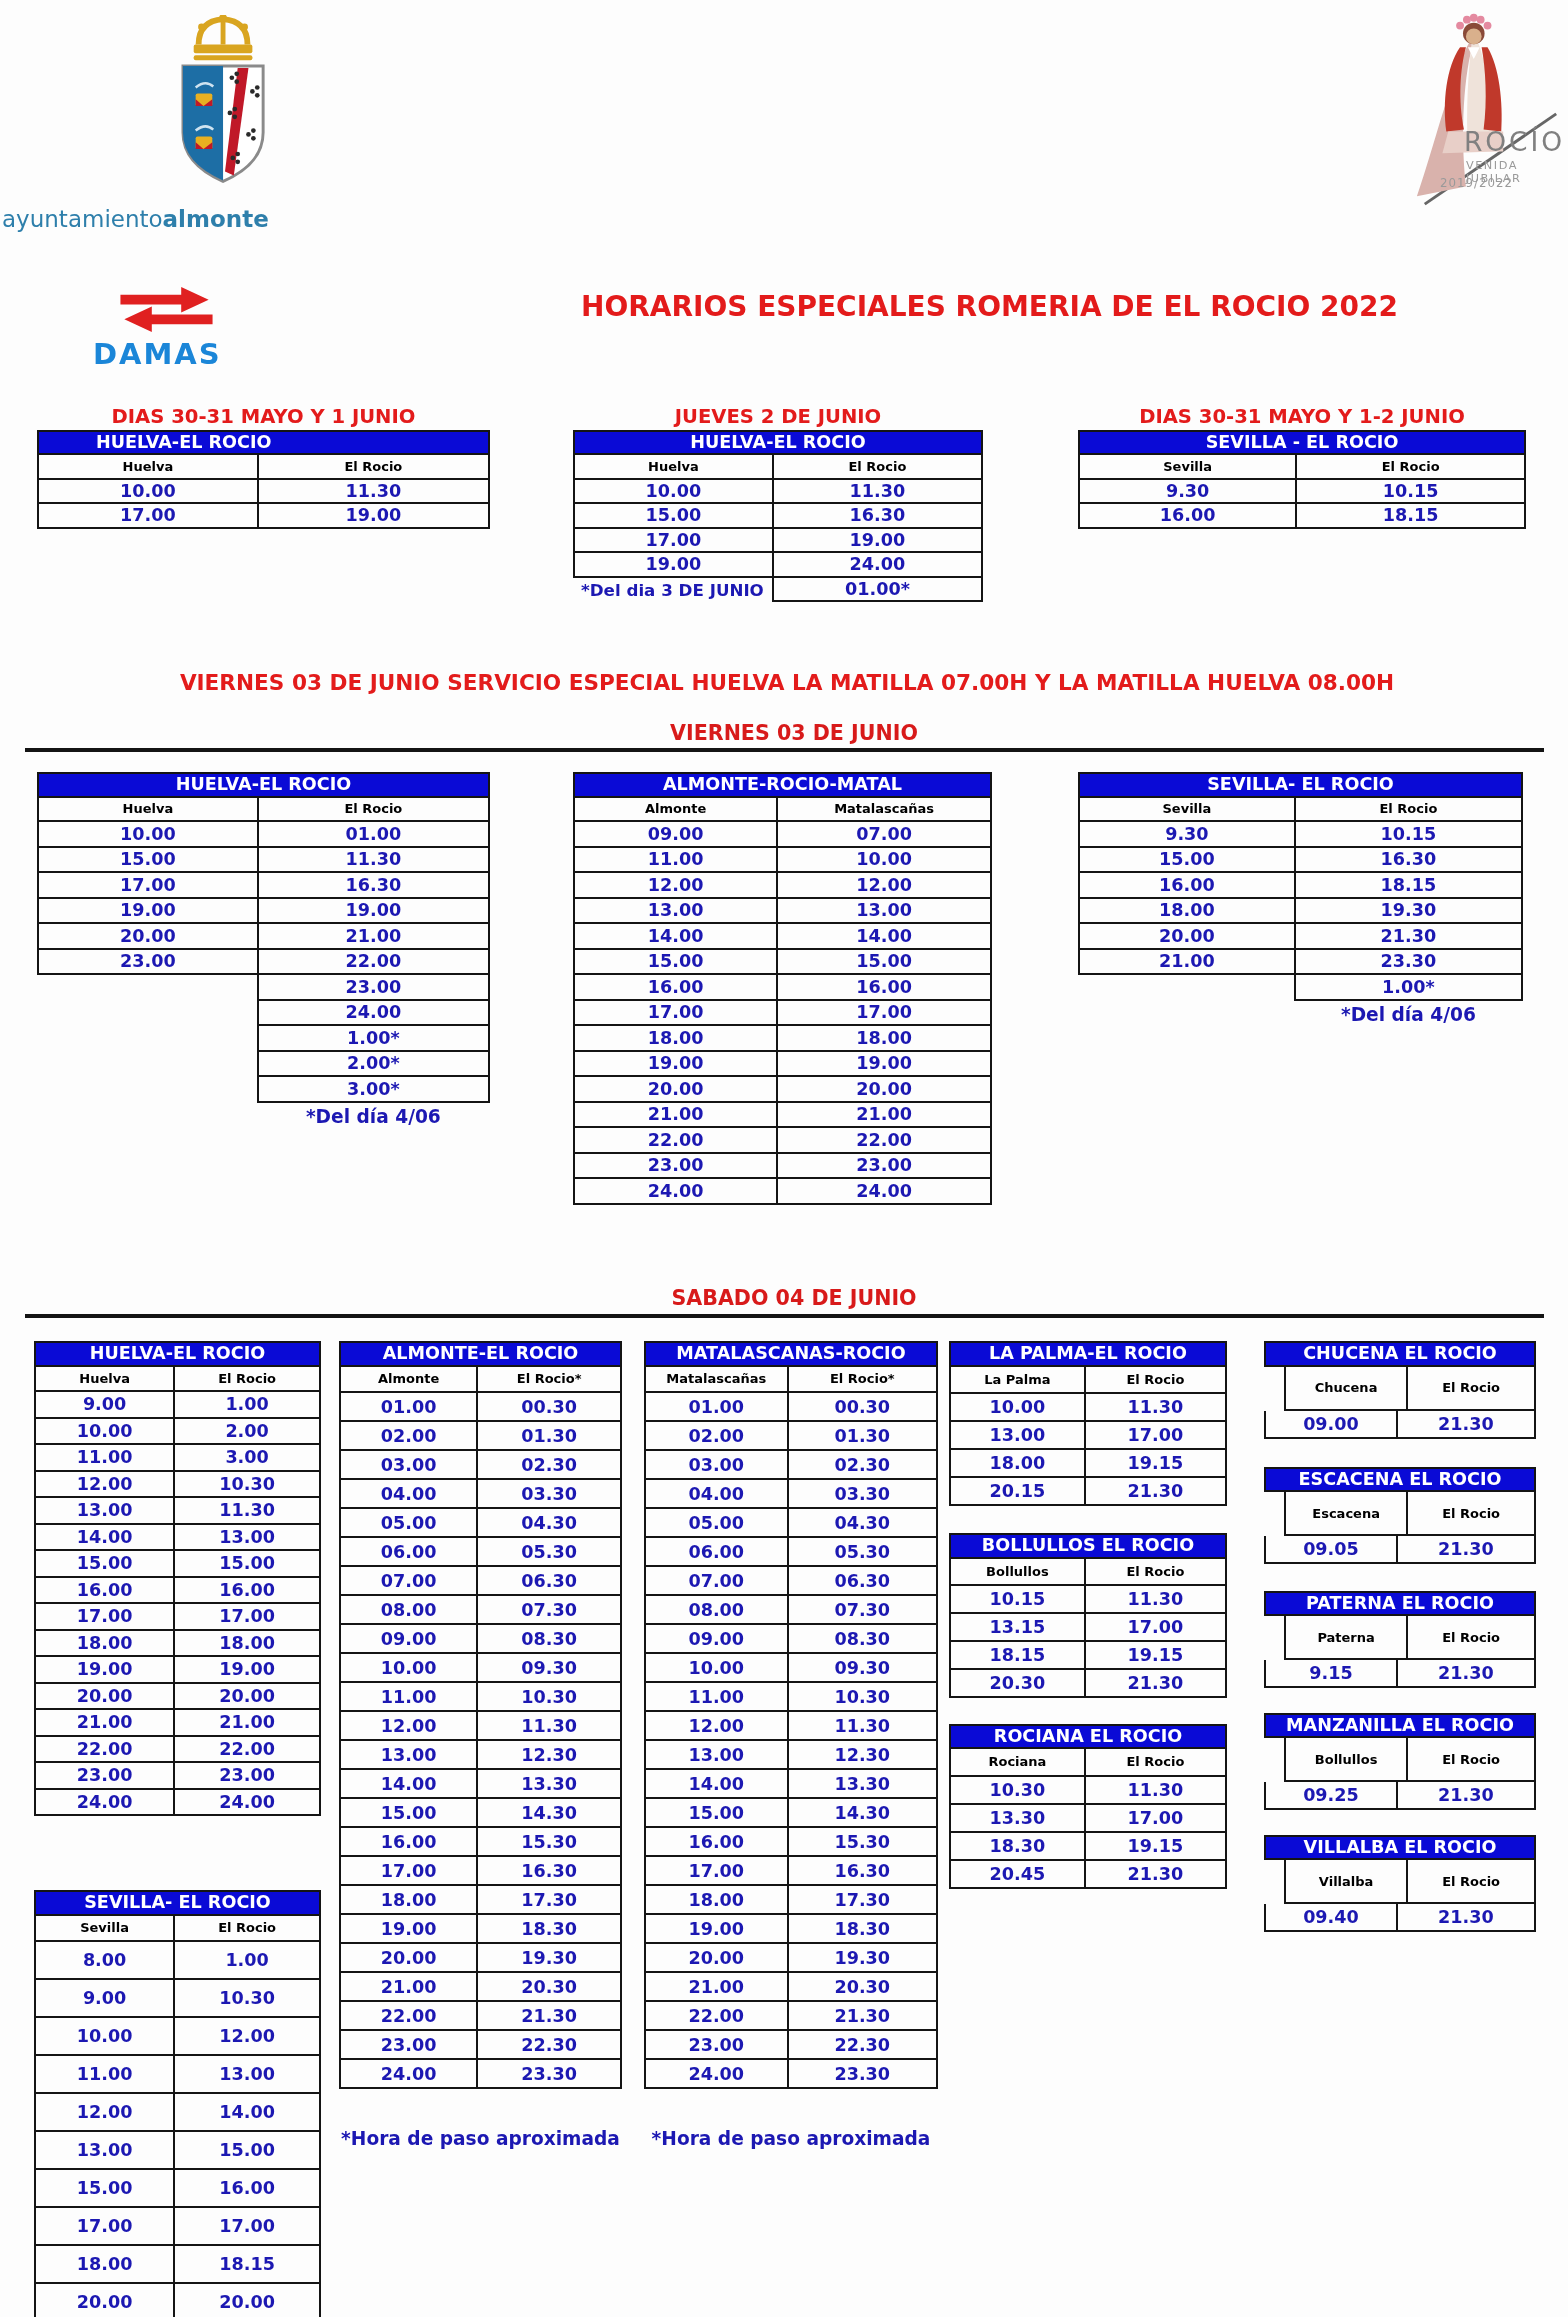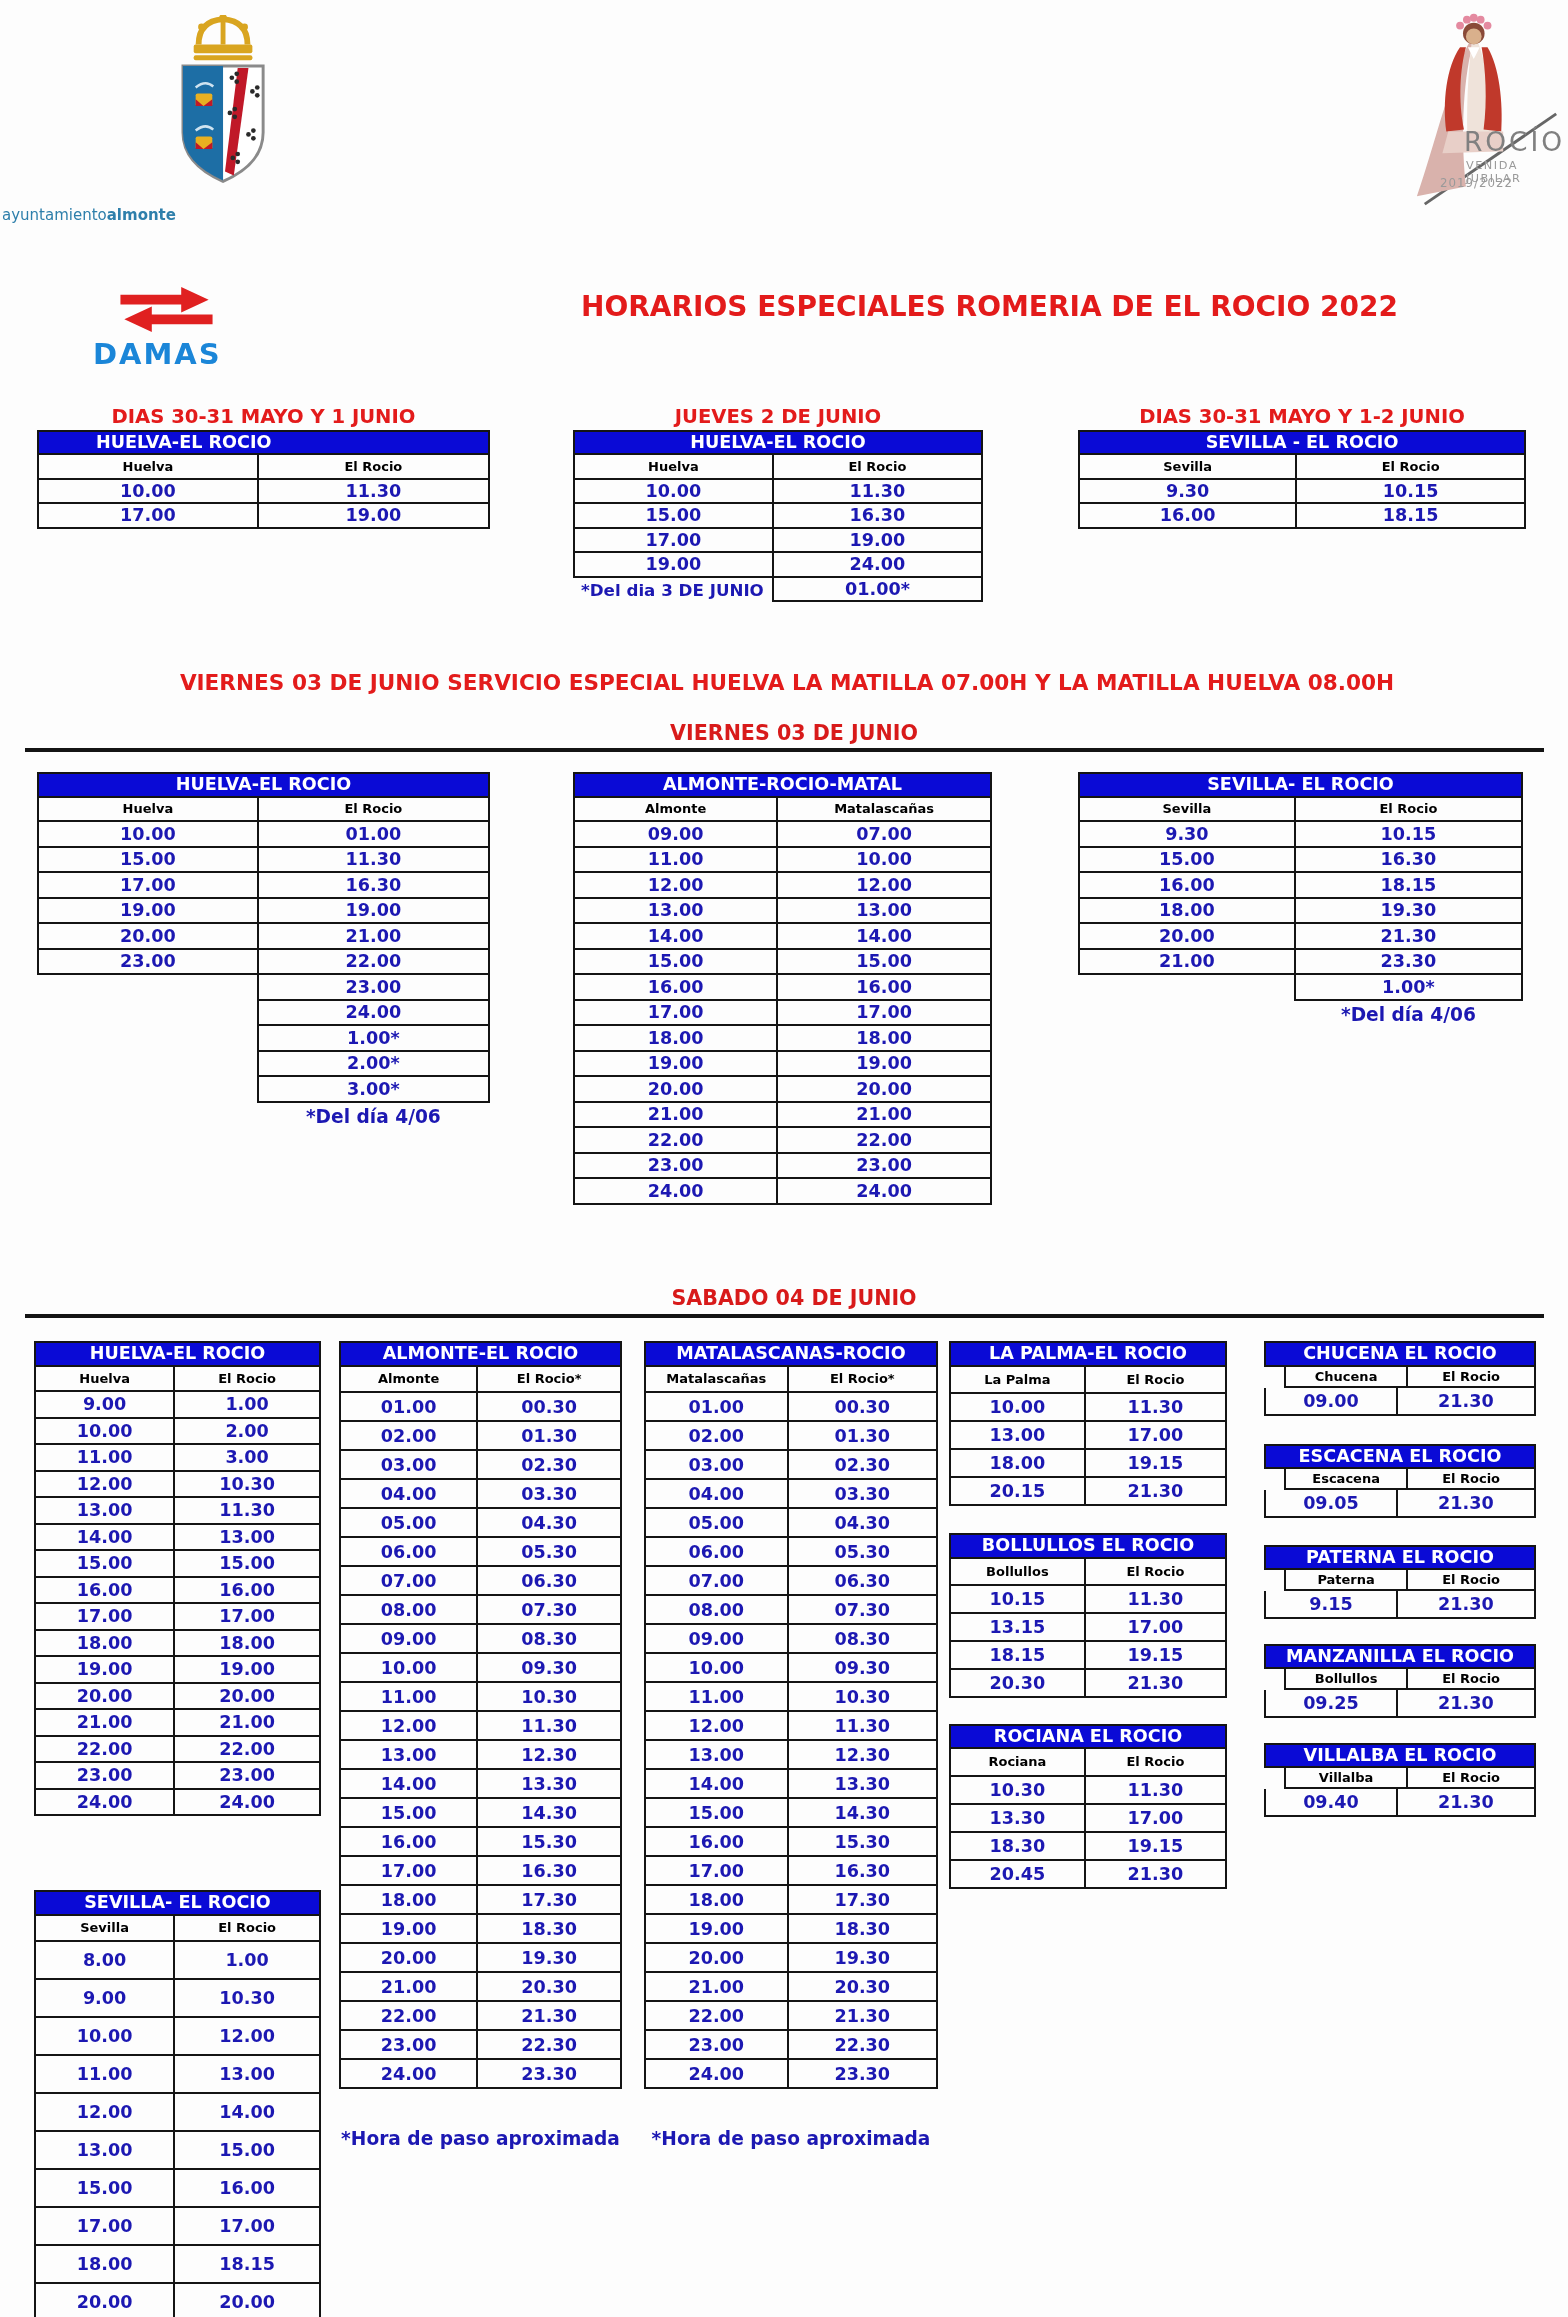--- a/index.html
+++ b/index.html
@@ -24,37 +24,37 @@
   .fn-right{width:51.5%;margin-left:48.5%;text-align:center;}
   .fn-left{text-align:center;margin-top:39px;}
 
   
   .sec-top .trow{height:24.5px;}      .sec-top .trow.colhead-row{height:24.5px;}
   .sec-v   .trow{height:25.5px;}      .sec-v   .trow.colhead-row{height:24.5px;}
   .s1a .trow{height:26.5px;}          .s1a .trow.colhead-row{height:25.5px;}
   .s1b .trow{height:38px;}          .s1b .trow.colhead-row{height:26.5px;}
   .s23 .trow{height:29px;}        .s23 .trow.colhead-row{height:26.5px;}
   .s4  .trow{height:28px;}          .s4  .trow.colhead-row{height:27.4px;}
-  .s5  .trow{height:28px;}          .s5  .trow.colhead-row{height:21px;padding-left:20px;}
+  .s5  .trow{height:28px;}          .s5  .trow.colhead-row{height:44px;padding-left:20px;}
   .mb29{margin-bottom:28px;} .mb28{margin-bottom:27.4px;} .mb27{margin-bottom:26.5px;}
   .mb26{margin-bottom:25.5px;} .mb25{margin-bottom:24.5px;}
 
   
   .ttitle{color:#e31b1b;font-weight:bold;font-size:19.6px;text-align:center;height:23.5px;line-height:21.6px;}
   .sectitle{position:absolute;left:0;width:1588px;text-align:center;color:#d81a1a;
             font-weight:bold;font-size:20.6px;}
   .notice{position:absolute;left:64px;width:1446px;text-align:center;color:#e31b1b;
           font-weight:bold;font-size:21.6px;white-space:nowrap;}
   .hr{position:absolute;height:3.9px;background:#141414;}
   #main-title{position:absolute;left:519px;top:290px;width:941px;text-align:center;
               color:#e31b1b;font-weight:bold;font-size:28px;white-space:nowrap;}
 
   
   #logo-almonte{left:0px;top:14.7px;width:323px;height:225px;}
-  #almonte-text{position:absolute;left:2px;top:191px;width:323px;font-size:15px;color:#2e7fab;}
+  #almonte-text{position:absolute;left:2px;top:191px;width:323px;font-size:23px;color:#2e7fab;}
   #almonte-text .bold{font-weight:bold;}
   #logo-damas{left:93px;top:286px;width:176px;height:103px;}
   #damas-text{position:absolute;left:0px;top:51px;font-size:29px;font-weight:bold;
               color:#1b86d8;letter-spacing:2px;}
   #logo-rocio{left:1409px;top:3.9px;width:159px;height:208px;}
   #rocio-word{position:absolute;left:55px;top:122px;font-size:26.5px;color:#808080;letter-spacing:2.9px;}
   #rocio-sub1{position:absolute;left:57px;top:155px;font-size:11.3px;color:#9a9a9a;letter-spacing:1.5px;}
   #rocio-sub2{position:absolute;left:31px;top:172px;font-size:11.8px;color:#9a9a9a;letter-spacing:1px;}
 
   

